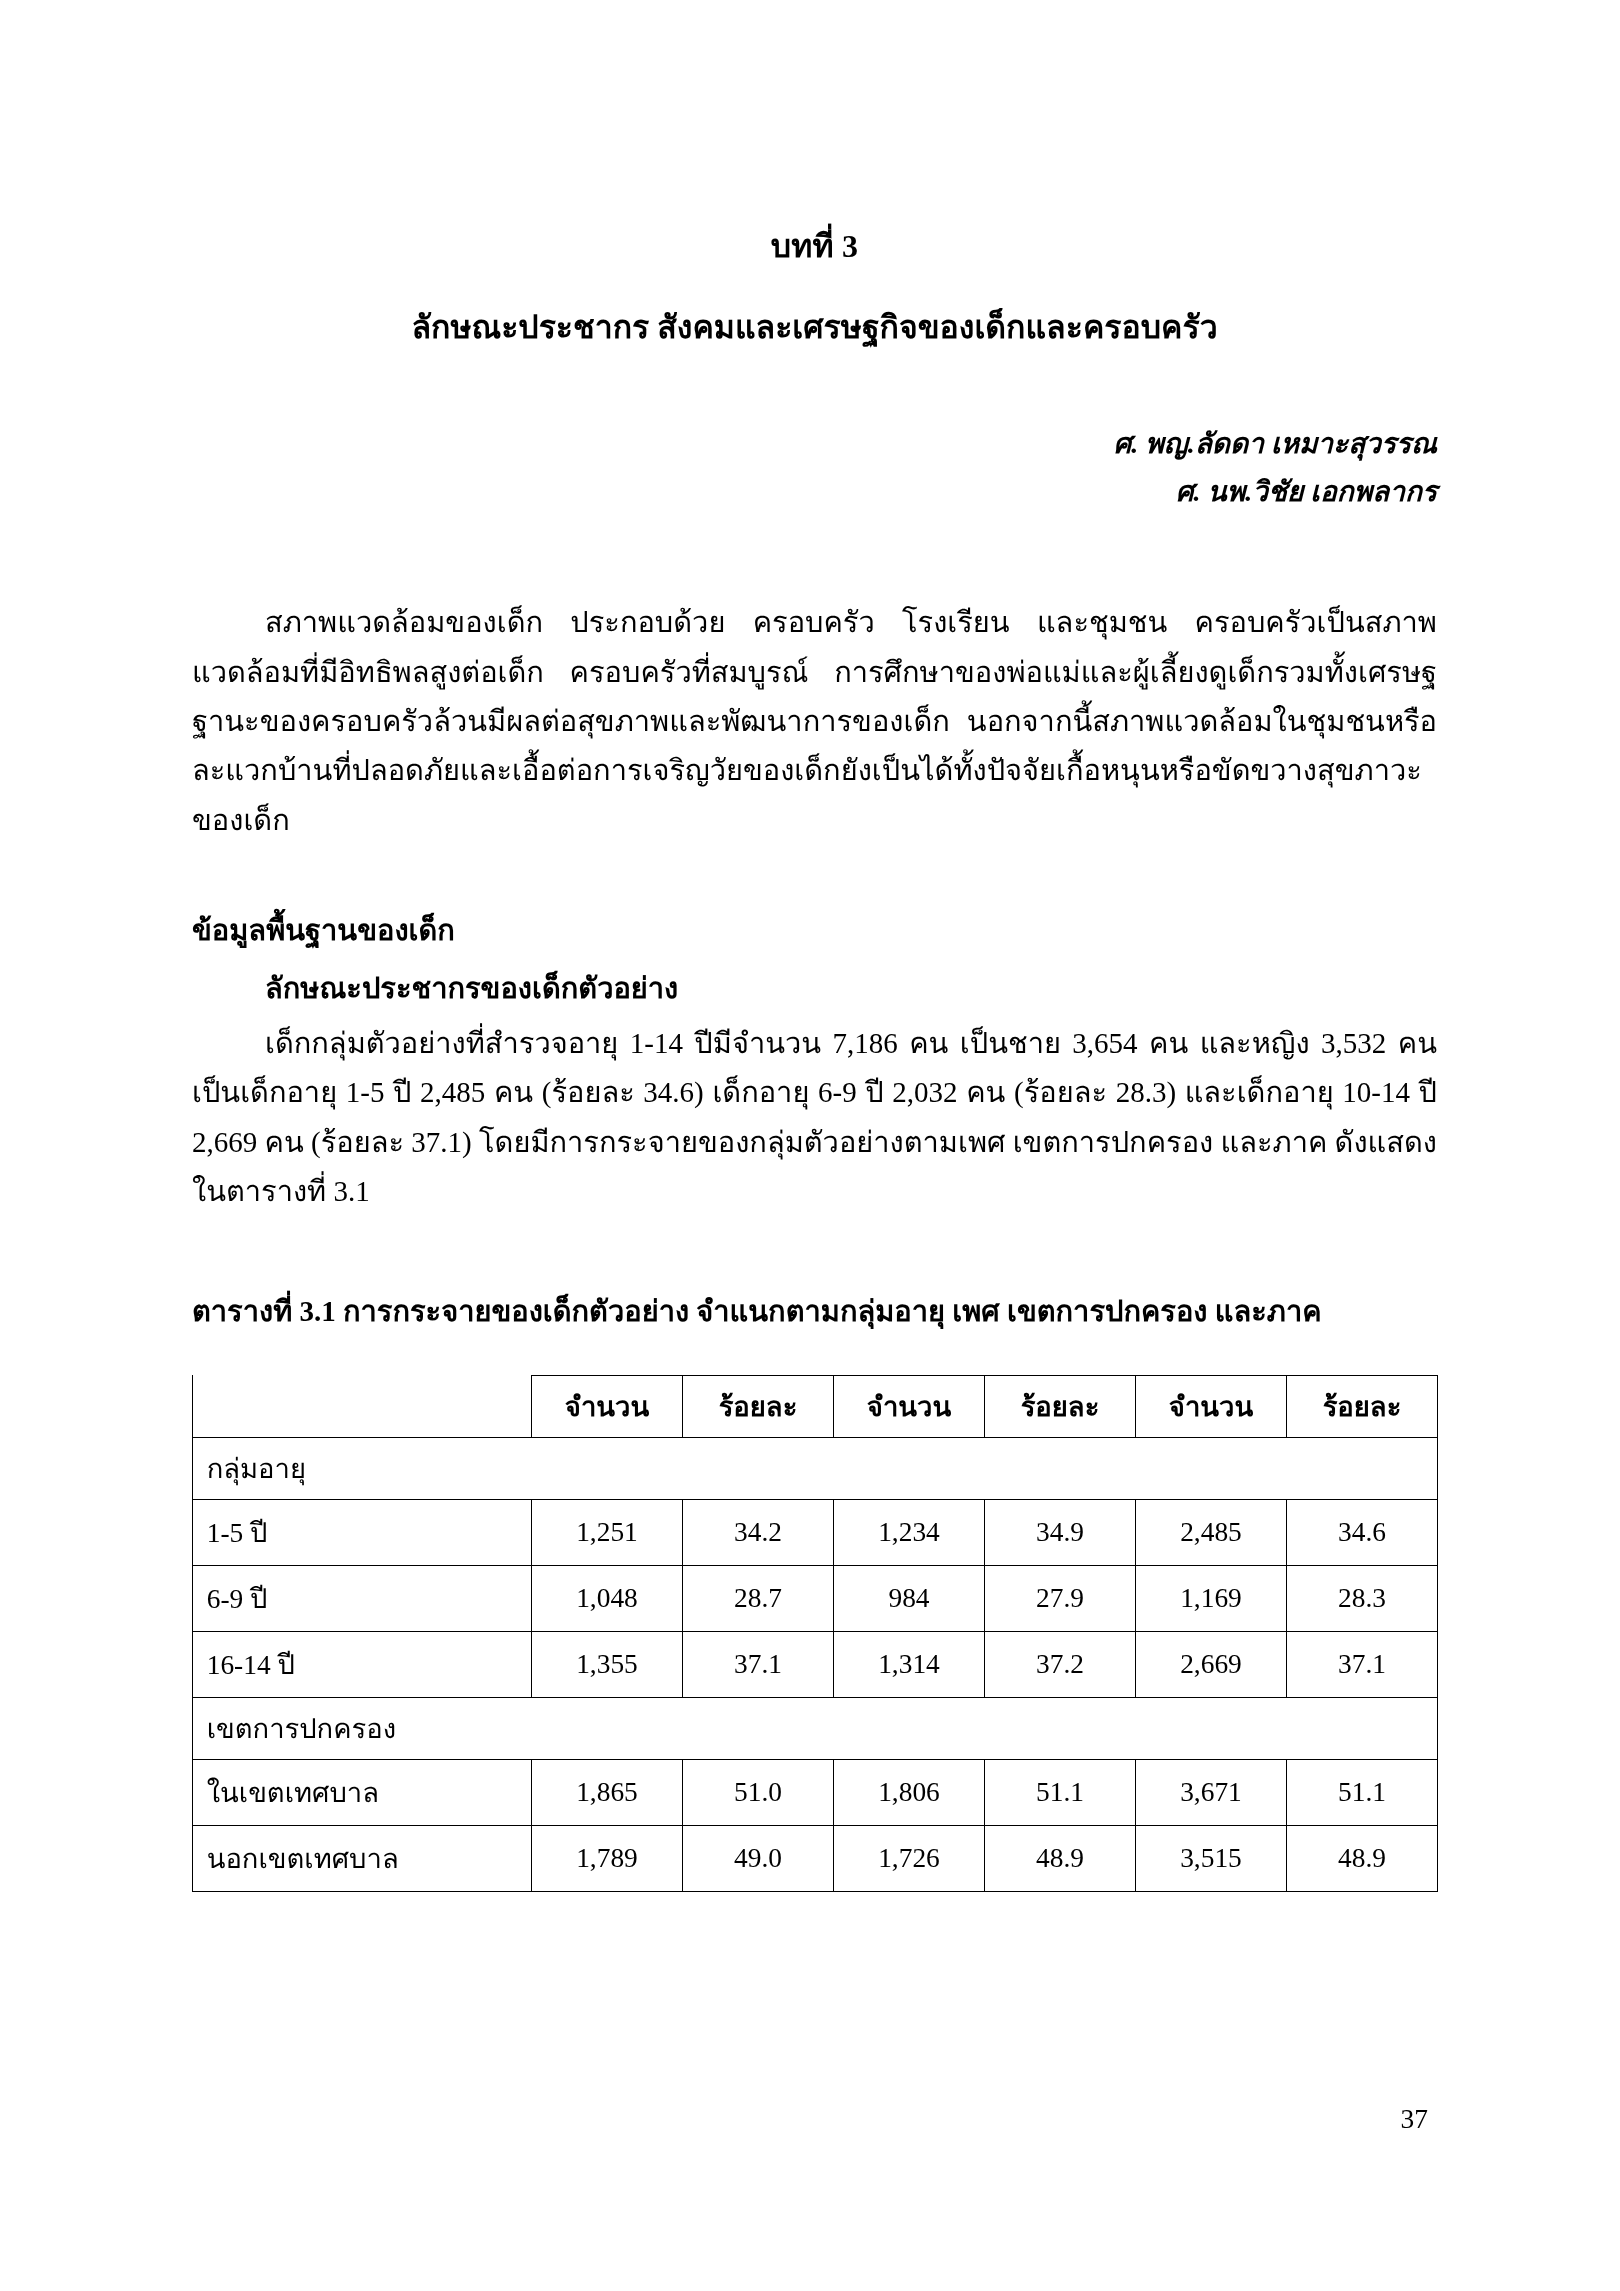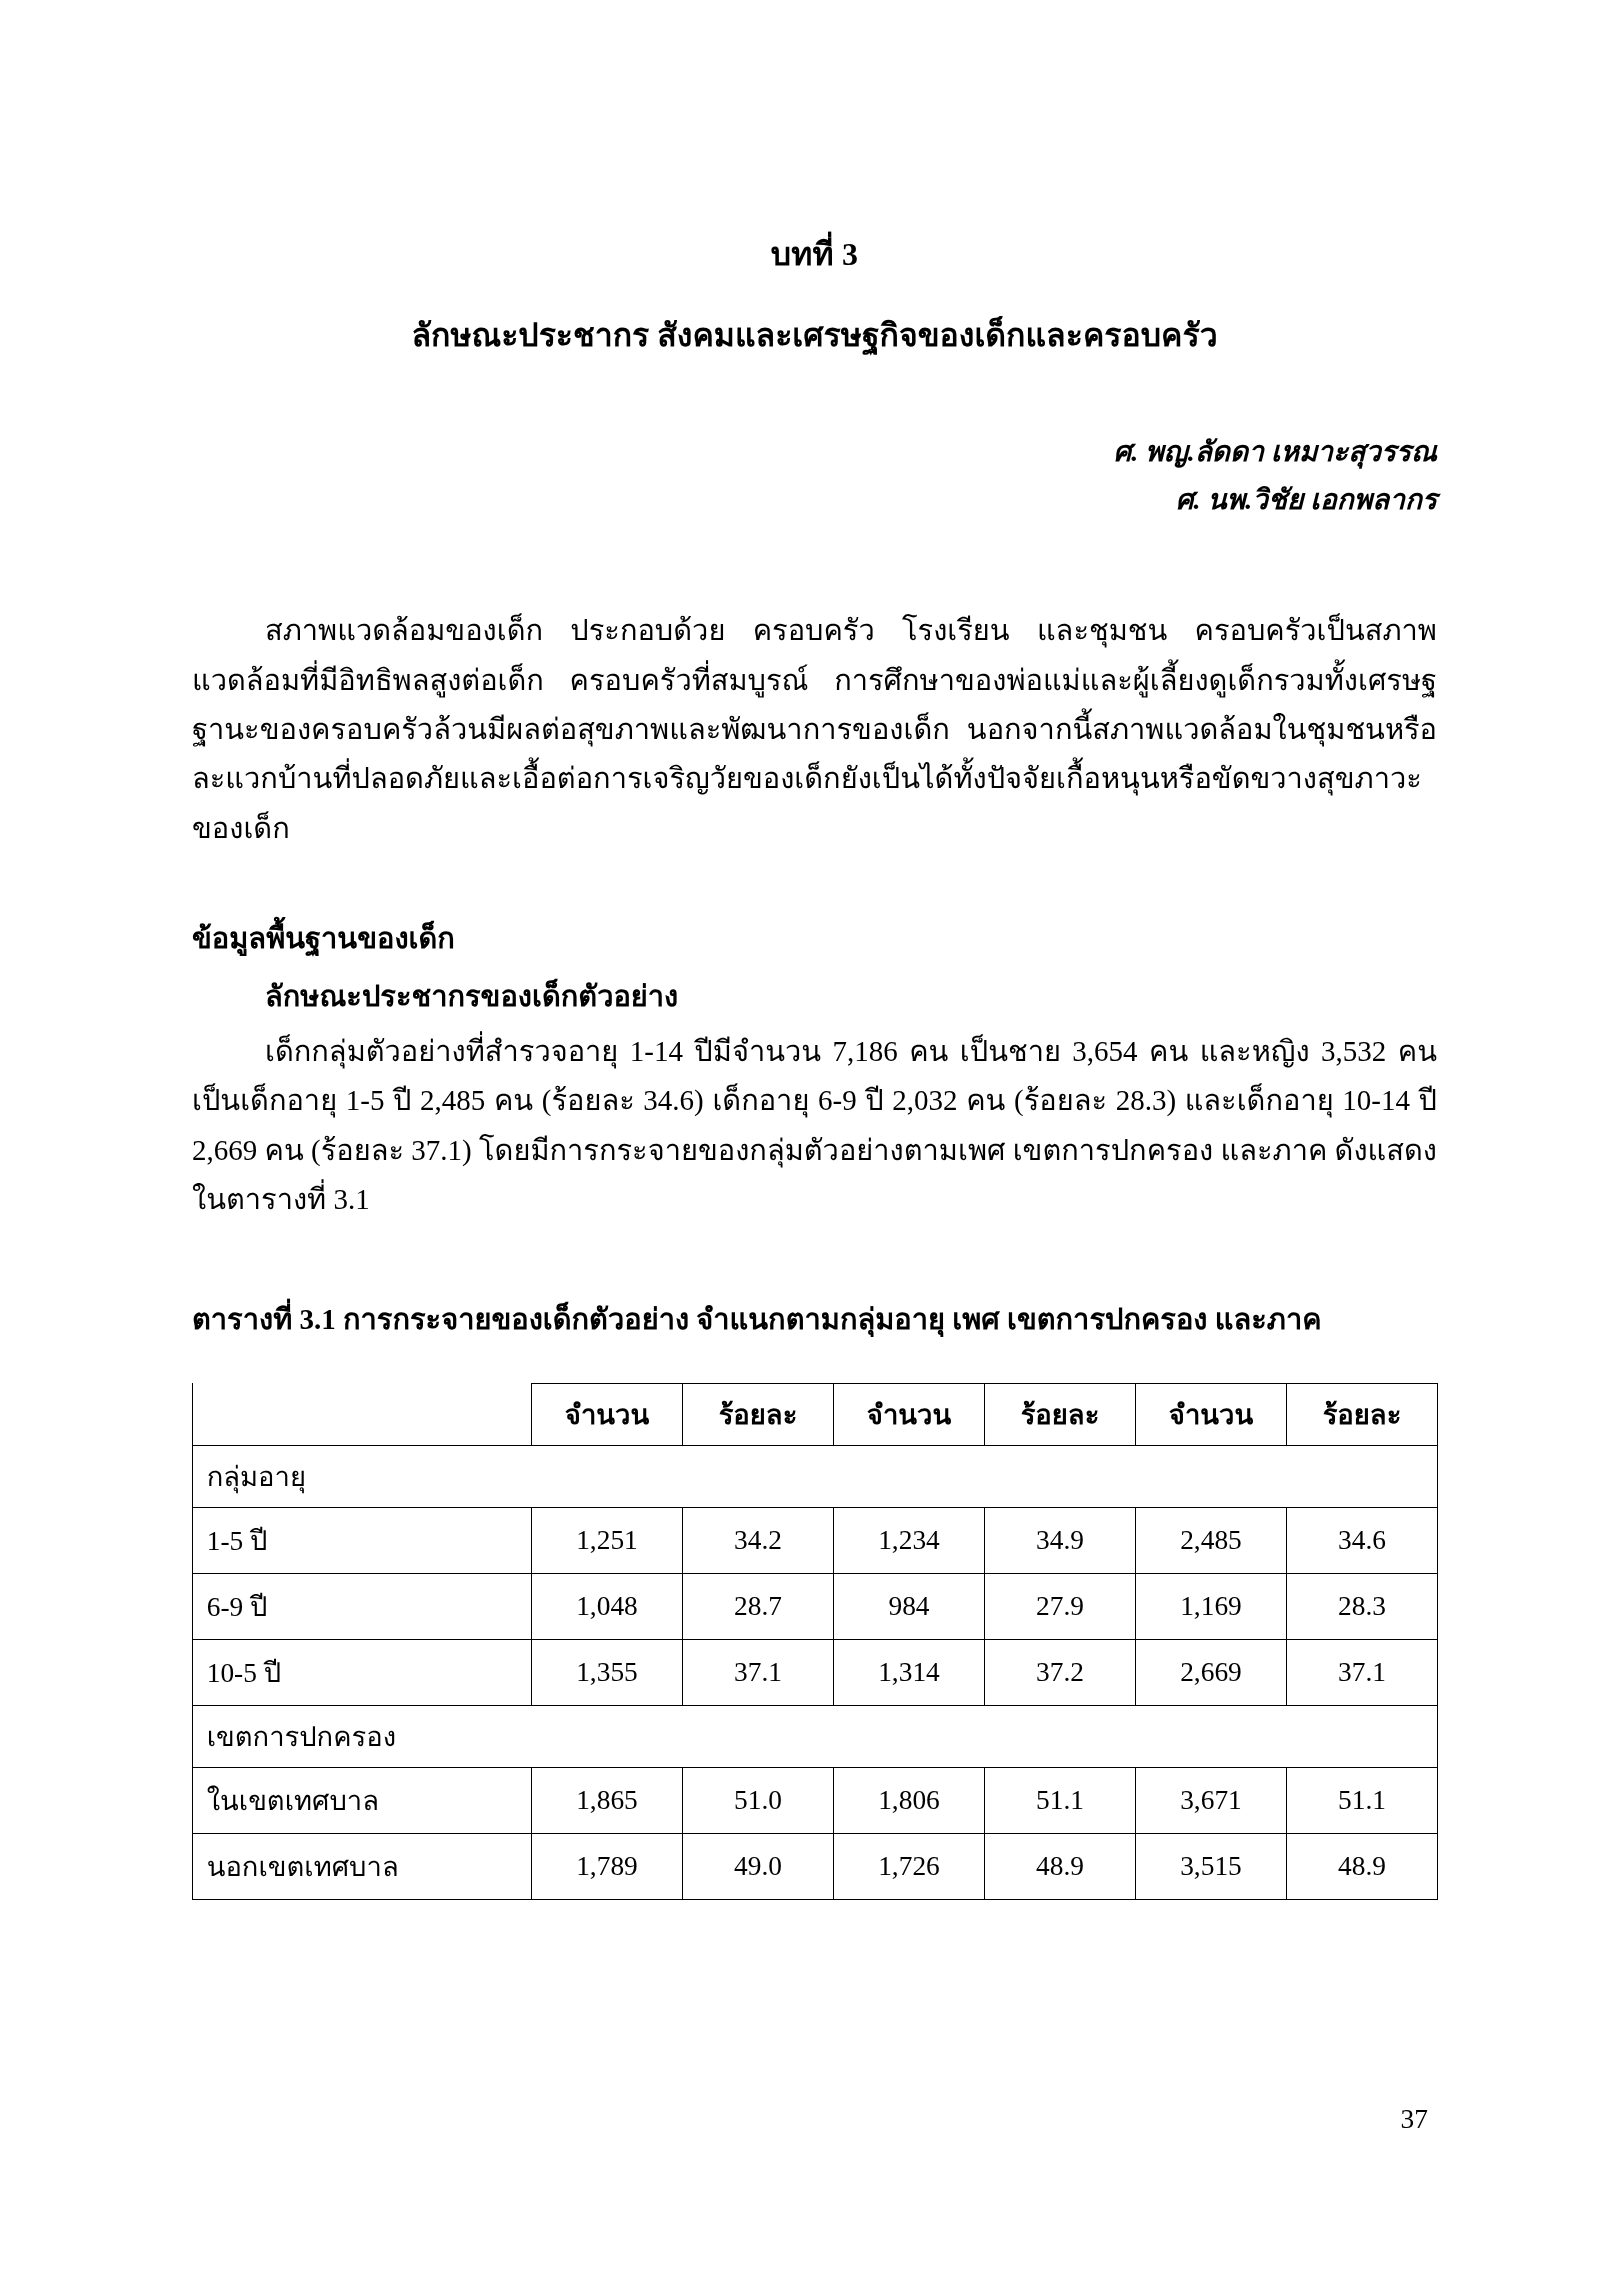--- a/index.html
+++ b/index.html
@@ -20,21 +20,21 @@
     height: 2292px;
     margin: 0 auto;
     background: #ffffff;
     box-sizing: border-box;
     overflow: hidden;
   }
 
   .content {
     position: absolute;
     left: 192px;
-    top: 16px;
+    top: 8px;
     width: 1245px;
   }
 
   
   .chapter-number {
     margin-top: 218px;
     text-align: center;
     font-weight: bold;
     font-size: 32px;
     line-height: 1.25;
@@ -231,21 +231,21 @@
           <td class="rowlabel">6-9 ปี</td>
           <td class="num">1,048</td>
           <td class="num">28.7</td>
           <td class="num">984</td>
           <td class="num">27.9</td>
           <td class="num">1,169</td>
           <td class="num">28.3</td>
         </tr>
 
         <tr>
-          <td class="rowlabel">10-5 ปี</td>
+          <td class="rowlabel">16-14 ปี</td>
           <td class="num">1,355</td>
           <td class="num">37.1</td>
           <td class="num">1,314</td>
           <td class="num">37.2</td>
           <td class="num">2,669</td>
           <td class="num">37.1</td>
         </tr>
 
         <tr>
           <td class="section" colspan="7">เขตการปกครอง</td>

